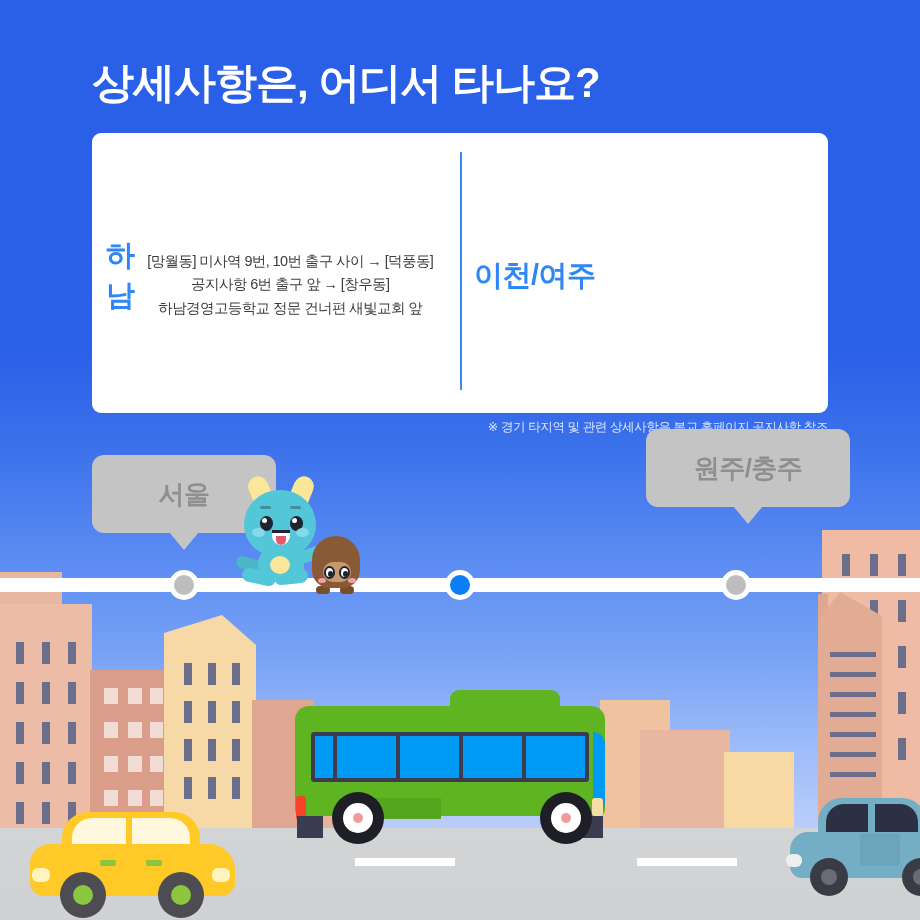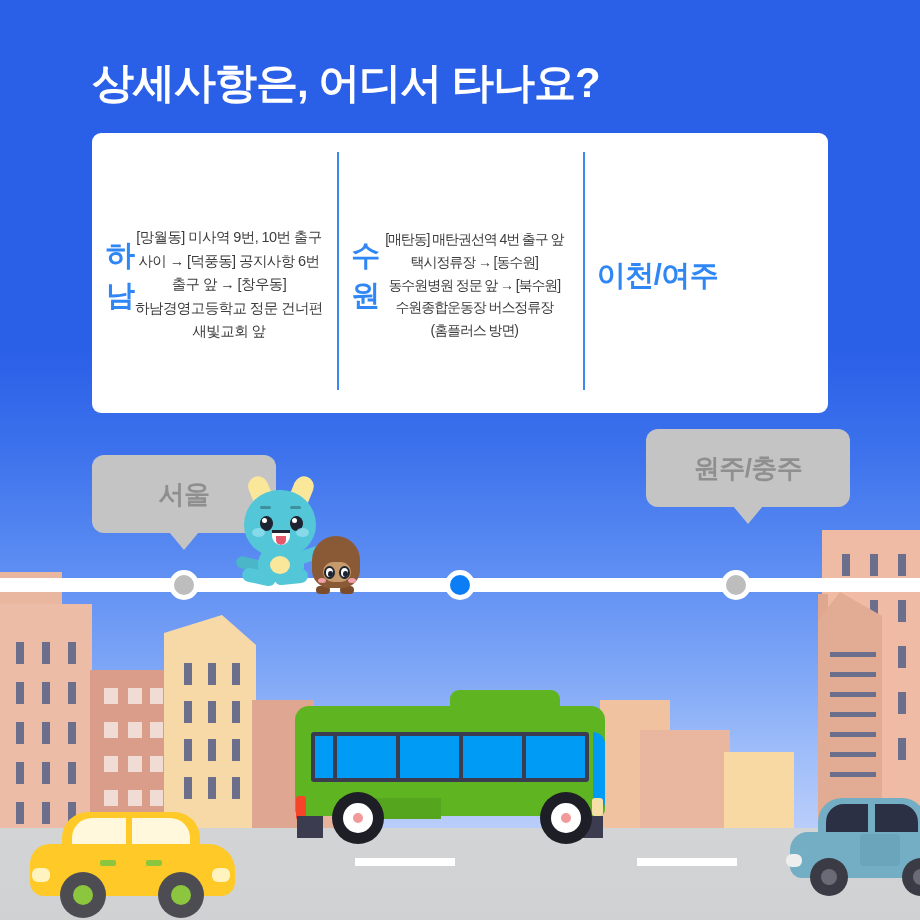--- a/index.html
+++ b/index.html
@@ -418,30 +418,27 @@
   </div>
 
   <h1 class="headline">상세사항은, 어디서 타나요?</h1>
 
   <div class="card">
     <div class="card-cols">
       <div class="col">
         <div class="col-title">하남</div>
         <div class="col-body">[망월동] 미사역 9번, 10번 출구 사이 → [덕풍동] 공지사항 6번 출구 앞 → [창우동] 하남경영고등학교 정문 건너편 새빛교회 앞</div>
       </div>
-      <div class="col col-narrow">
-        <div class="col-title">수원</div>
-        <div class="col-body">[매탄동] 매탄권선역 4번 출구 앞 택시정류장 → [동수원] 동수원병원 정문 앞 → [북수원] 수원종합운동장 버스정류장(홈플러스 방면)</div>
-      </div>
       <div class="col">
         <div class="col-title">이천/여주</div>
       </div>
     </div>
   </div>
 
+  <div class="footnote">※ 경기 타지역 및 관련 상세사항은 본교 홈페이지 공지사항 참조</div>
 
   <div class="timeline-line"></div>
 
   <div class="tab tab-inactive" id="tab0">
     <span>서울</span>
     <span class="tail"></span>
   </div>
   <div class="tab tab-inactive" id="tab2">
     <span>원주/충주</span>
     <span class="tail"></span>

